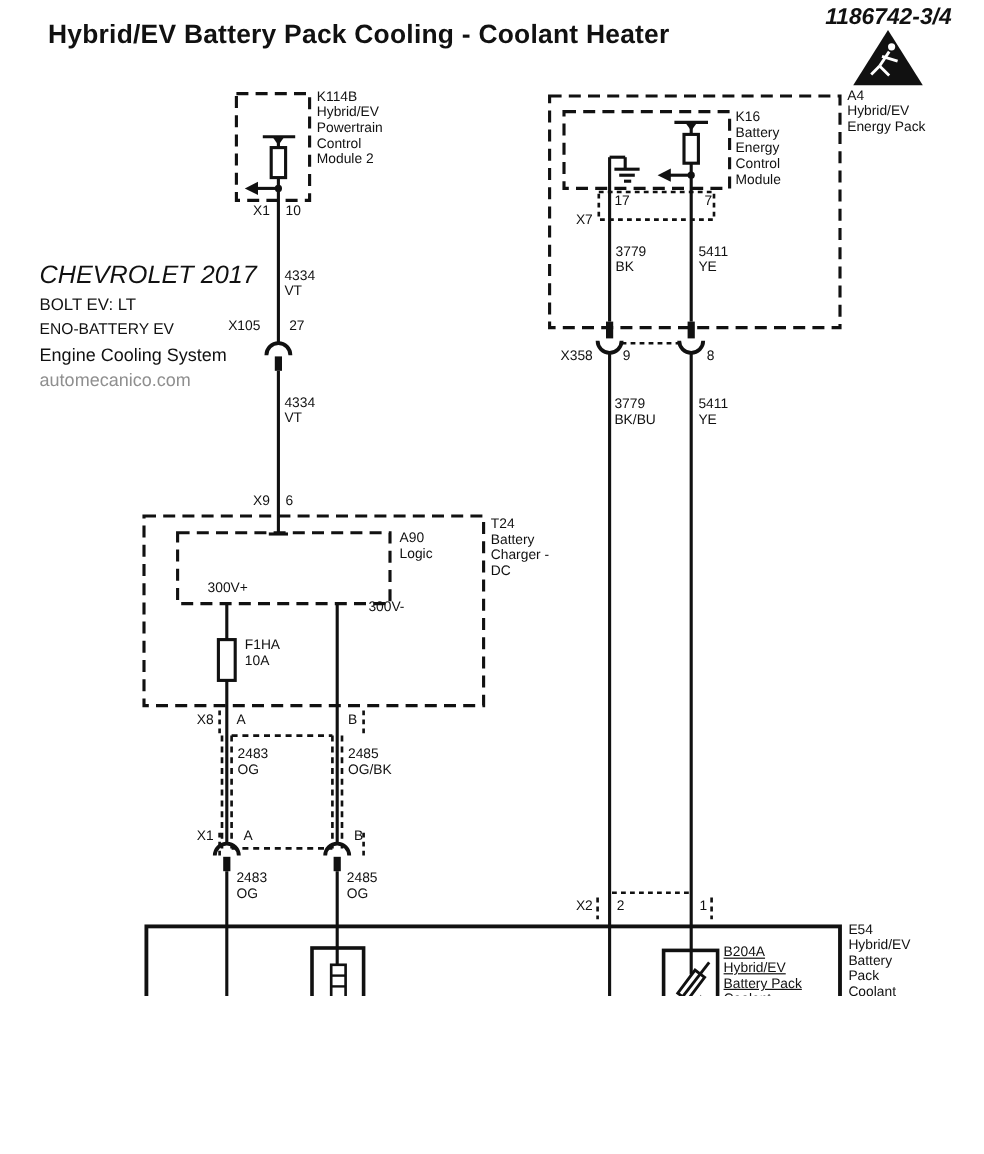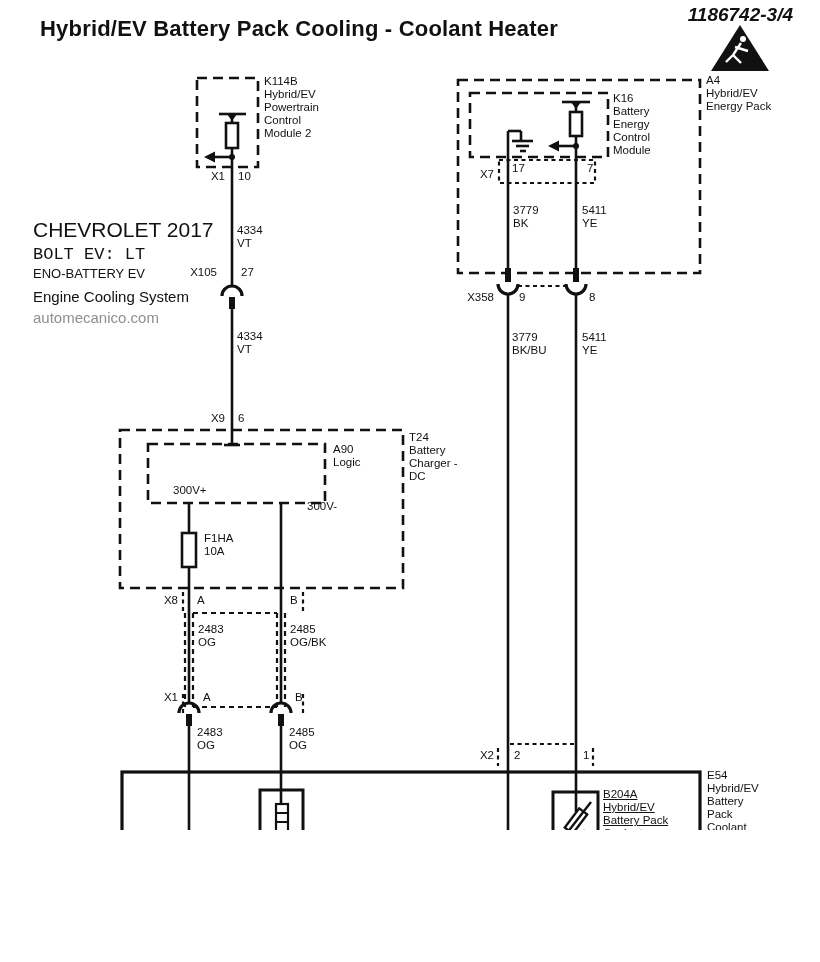--- a/index.html
+++ b/index.html
@@ -5,22 +5,22 @@
   html,body{margin:0;padding:0;background:#fff;}
   .canvas{position:relative;width:820px;height:830px;background:#fff;overflow:hidden;
           font-family:"Liberation Sans",sans-serif;color:#111;}
   svg.wires{position:absolute;left:0;top:0;}
   .lbl{position:absolute;font-size:11.5px;line-height:13px;color:#111;white-space:pre-line;}
   .lbl.r{text-align:right;}
   .title{position:absolute;left:40px;top:16px;font-size:22px;font-weight:bold;letter-spacing:.2px;}
   .docnum{position:absolute;left:640px;top:4px;width:153px;text-align:right;
           font-size:19px;font-weight:bold;font-style:italic;}
   .veh{position:absolute;left:33px;white-space:nowrap;}
-  .veh1{top:218px;font-size:21px;}
-  .veh2{top:245px;font-size:17px;font-family:Liberation Mono, monospace;}
+  .veh1{top:218px;font-size:21px;font-style:italic;}
+  .veh2{top:245px;font-size:14px;}
   .veh3{top:266px;font-size:13px;}
   .veh4{top:288px;font-size:15px;text-align:center;}
   .veh5{top:309px;font-size:15px;color:#8f8f8f;}
 </style>
 </head>
 <body>
 
 <div class="canvas">
 
   <svg class="wires" width="820" height="962" viewBox="0 0 820 962" fill="none" stroke="#111" stroke-width="2.6">
@@ -243,21 +243,21 @@
   <div class="lbl" style="left:238px;top:412px;">6</div>
 
   <div class="lbl r" style="left:152px;top:594px;width:26px;">X8</div>
   <div class="lbl" style="left:197px;top:594px;">A</div>
   <div class="lbl" style="left:290px;top:594px;">B</div>
 
   <div class="lbl r" style="left:152px;top:691px;width:26px;">X1</div>
   <div class="lbl" style="left:203px;top:691px;">A</div>
   <div class="lbl" style="left:295px;top:691px;">B</div>
 
-  <div class="lbl r" style="left:470px;top:168px;width:24px;">X7</div>
+  <div class="lbl r" style="left:470px;top:178px;width:24px;">X7</div>
   <div class="lbl" style="left:512px;top:162px;">17</div>
   <div class="lbl" style="left:587px;top:162px;">7</div>
 
   <div class="lbl r" style="left:458px;top:291px;width:36px;">X358</div>
   <div class="lbl" style="left:519px;top:291px;">9</div>
   <div class="lbl" style="left:589px;top:291px;">8</div>
 
   <div class="lbl r" style="left:470px;top:749px;width:24px;">X2</div>
   <div class="lbl" style="left:514px;top:749px;">2</div>
   <div class="lbl" style="left:583px;top:749px;">1</div>

